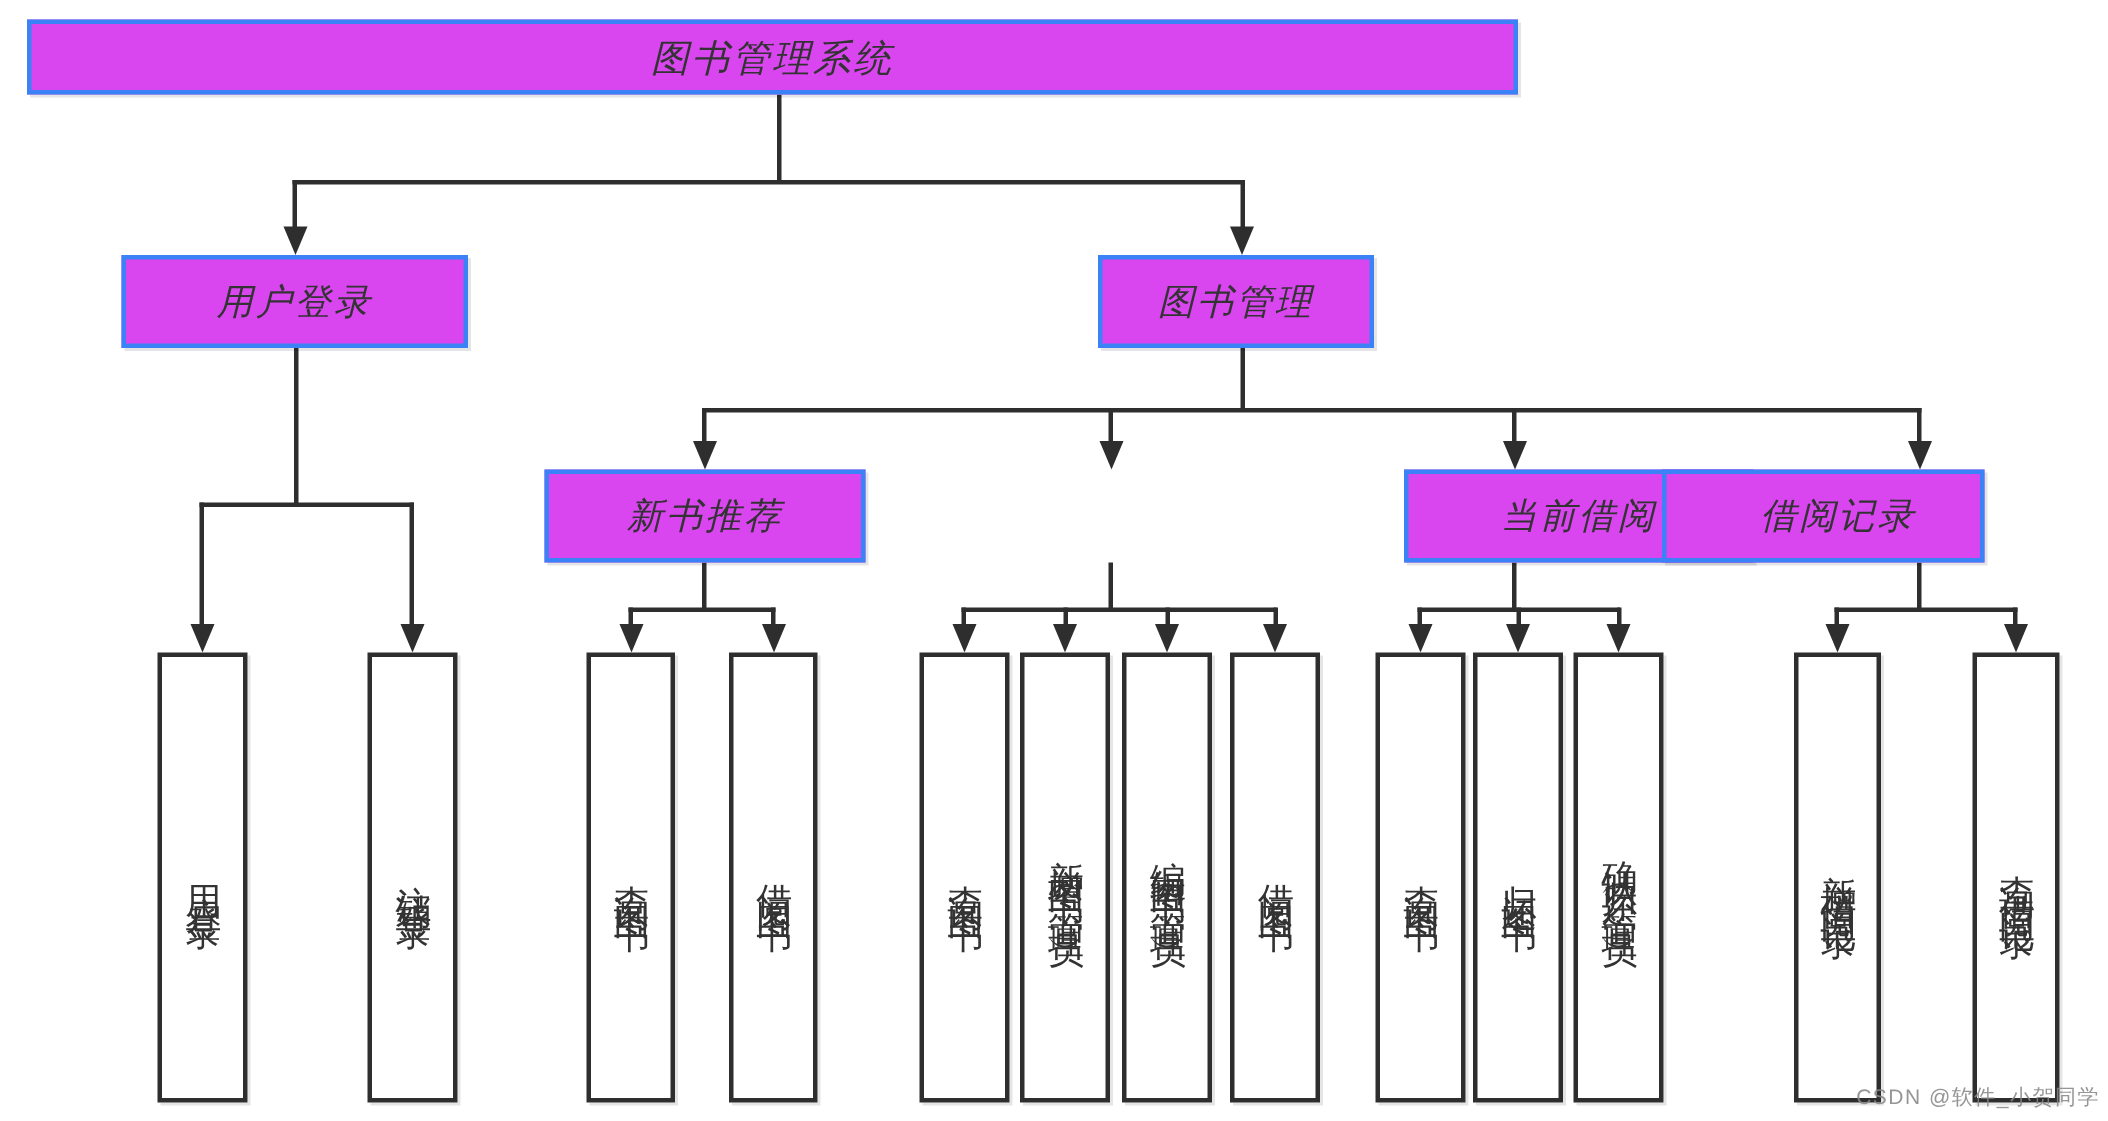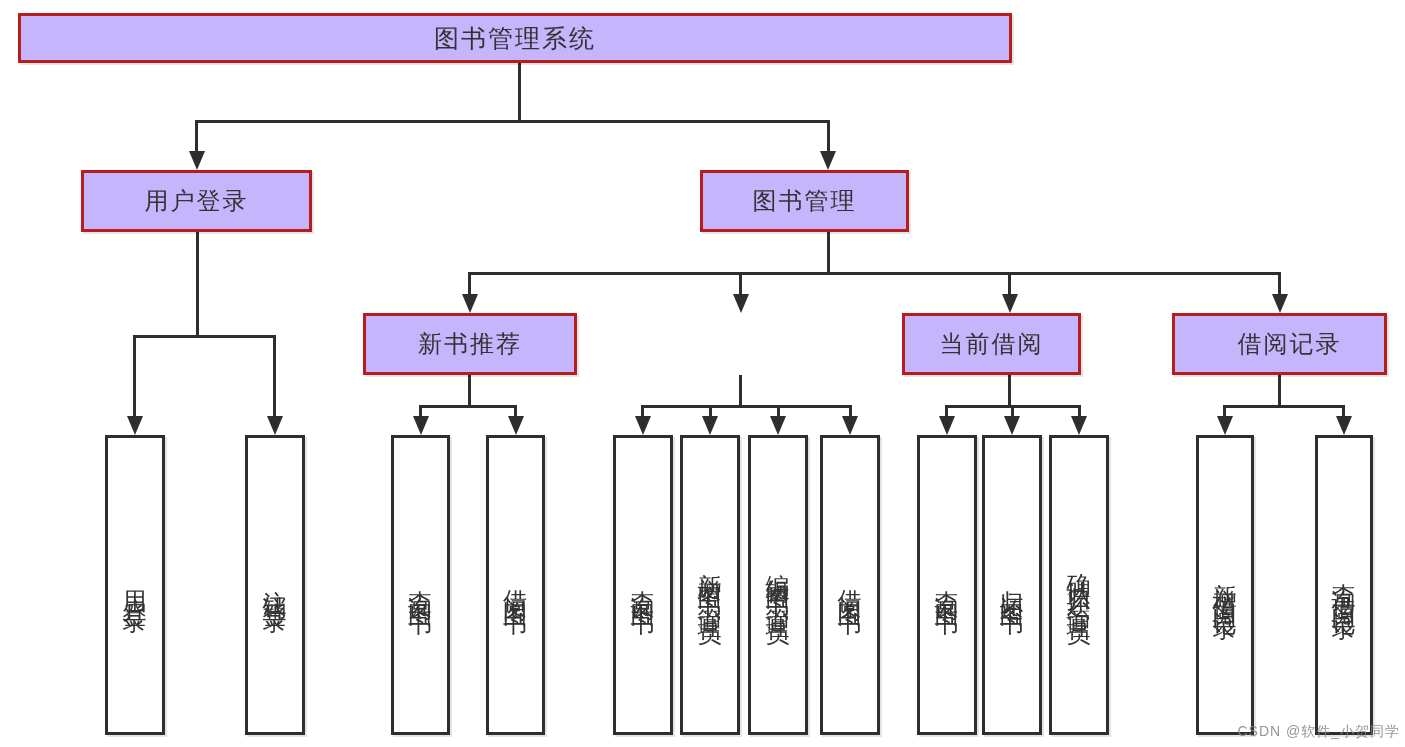--- a/index.html
+++ b/index.html
@@ -3,25 +3,26 @@
 <meta charset="utf-8">
 <style>
   html,body{margin:0;padding:0;background:#ffffff;}
   #canvas{
     position:relative;width:1405px;height:747px;background:#ffffff;overflow:hidden;
     font-family:"Liberation Sans","DejaVu Sans",sans-serif;
   }
   
   .hnode{
     position:absolute;box-sizing:border-box;height:62px;
-    border:3px solid #b91c1c;background:#c4b5fd;
+    border:3px solid #3b82f6;background:#d946ef;
     display:flex;align-items:center;justify-content:center;
     font-size:24px;color:#333333;letter-spacing:2px;
     box-shadow:2px 2px 0 rgba(0,0,0,0.10);
     z-index:2;
+    font-style:italic;
   }
   .root{height:50px;font-size:25px;}
   .leaf{
     position:absolute;box-sizing:border-box;top:435px;height:300px;width:60px;
     border:3px solid #2e2e2e;background:#ffffff;
     display:flex;align-items:center;justify-content:center;
     box-shadow:2px 2px 0 rgba(0,0,0,0.10);
     z-index:2;
   }
   .vtext{
@@ -48,31 +49,31 @@
 
 <div id="canvas">
 
   <div class="hnode root" style="left:18px;top:13px;width:994px;">
     <span>图书管理系统</span>
   </div>
 
   <div class="hnode" style="left:81px;top:170px;width:231px;">
     <span>用户登录</span>
   </div>
-  <div class="hnode" style="left:700px;top:170px;width:209px;justify-content:center;">
+  <div class="hnode" style="left:732px;top:170px;width:184px;justify-content:center;">
     <span>图书管理</span>
   </div>
 
   <div class="hnode" style="left:363px;top:313px;width:214px;">
     <span>新书推荐</span>
   </div>
-  <div class="hnode" style="left:902px;top:313px;width:179px;">
+  <div class="hnode" style="left:936px;top:313px;width:233px;">
     <span>当前借阅</span>
   </div>
-  <div class="hnode" style="left:1172px;top:313px;width:215px;padding-left:20px;">
+  <div class="hnode" style="left:1108px;top:313px;width:215px;padding-left:20px;">
     <span>借阅记录</span>
   </div>
 
   <div class="leaf" style="left:105px;">
     <span class="vtext">用户登录</span>
   </div>
   <div class="leaf" style="left:245px;">
     <span class="vtext">注销登录</span>
   </div>
 

